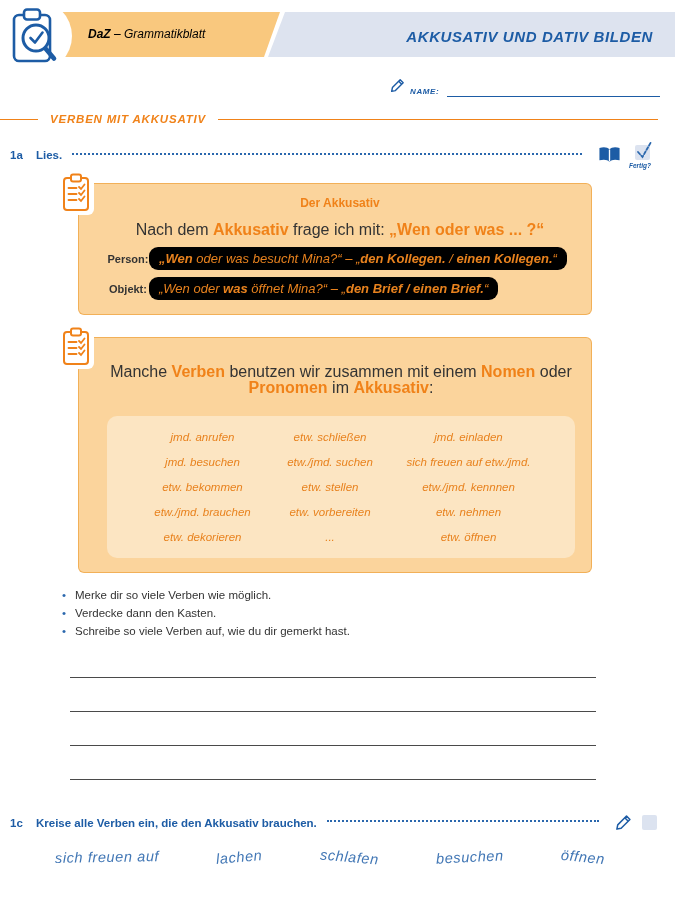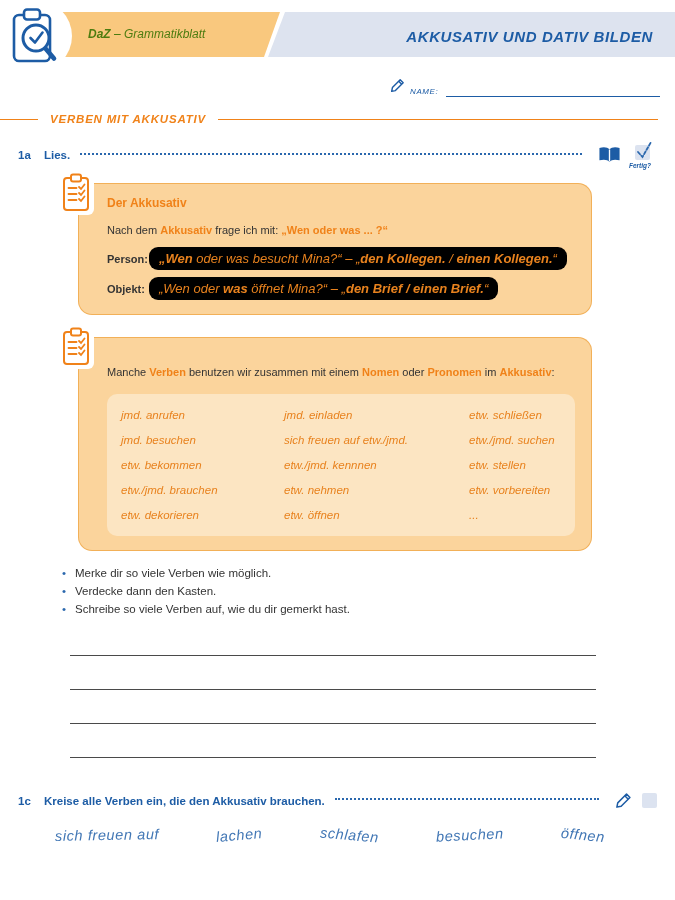--- a/index.html
+++ b/index.html
@@ -9,70 +9,70 @@
   .accent{color:#F08219;font-weight:600;}
   .accent-b{color:#F08219;font-weight:bold;}
   .dark{color:#333;}
 
   
   .hdr{position:relative;height:70px;}
   .band-orange{position:absolute;left:40px;top:12px;width:240px;height:45px;background:#F9C87E;
      border-radius:22px 0 0 22px;clip-path:polygon(0 0,100% 0,calc(100% - 16px) 100%,0 100%);}
   .band-gray{position:absolute;left:268px;right:0;top:12px;height:45px;background:#DDE3EF;
      clip-path:polygon(17px 0,100% 0,100% 100%,0 100%);}
-  .brand{position:absolute;left:88px;top:27px;font-size:12px;font-style:italic;color:#4d7c0f;}
+  .brand{position:absolute;left:88px;top:27px;font-size:12px;font-style:italic;color:#000000;}
   .brand .bold{font-weight:bold;}
   .hdr-title{position:absolute;right:22px;top:28px;font-size:15px;font-weight:bold;
      font-style:italic;color:#1D5CA5;letter-spacing:.6px;}
   .logo-circle{position:absolute;left:0;top:0;width:72px;height:72px;border-radius:50%;background:#fff;}
   .logo{position:absolute;left:8px;top:6px;}
 
   
   .name-row{display:flex;align-items:flex-end;margin:8px 15px 0 390px;}
-  .name-label{font-size:8px;font-weight:normal;font-style:italic;color:#1D5CA5;
+  .name-label{font-size:8px;font-weight:bold;font-style:italic;color:#1D5CA5;
      letter-spacing:.6px;margin:0 8px 1px 5px;}
   .name-line{flex:1;border-bottom:1.5px solid #1D5CA5;height:14px;}
 
   
   .sec{display:flex;align-items:center;margin-top:16px;}
   .sec-line-l{width:38px;border-top:1.6px solid #F08219;margin-right:12px;}
   .sec-title{font-size:11.5px;font-weight:bold;font-style:italic;color:#F08219;letter-spacing:.8px;}
   .sec-line-r{flex:1;border-top:1.6px solid #F08219;margin-left:12px;margin-right:17px;}
 
   
-  .task{display:flex;align-items:center;margin-right:18px;margin-left:18px;}
+  .task{display:flex;align-items:center;margin-right:18px;margin-left:10px;}
   .t1a{margin-top:20px;}
   .t1b{margin-top:36px;}
   .t1c{margin-top:34px;}
   .task-num{font-size:11.5px;font-weight:bold;color:#1D5CA5;width:26px;flex:0 0 auto;}
   .task-label{font-size:11.5px;font-weight:bold;color:#1D5CA5;flex:0 0 auto;}
   .dots{flex:1;border-bottom:2px dotted #2a67ad;margin:0 10px 4px 10px;height:1px;}
   .ticon{flex:0 0 auto;margin-left:6px;display:flex;align-items:center;}
   .chk{width:15px;height:15px;background:#DCE3F0;border-radius:2px;flex:0 0 auto;margin-left:10px;}
   .fertig-wrap{position:relative;width:26px;height:20px;margin-left:10px;flex:0 0 auto;}
   .fertig-wrap .chk{position:absolute;left:4px;top:0;margin:0;}
   .fertig-check{position:absolute;left:2px;top:-6px;}
   .fertig-label{position:absolute;left:-2px;top:17px;font-size:6.5px;font-style:italic;
      font-weight:bold;color:#1D5CA5;white-space:nowrap;}
 
   
   .obox{position:relative;margin:18px 83px 0 78px;background:#FBD49C;
-     border:1px solid rgba(236,152,44,.6);border-radius:14px;padding:12px 18px 14px 28px;}
+     border:1px solid rgba(236,152,44,.6);border-radius:6px;padding:12px 18px 14px 28px;text-align:center;}
   .obox2{margin-top:22px;padding:14px 16px 14px 28px;}
   .box-icon{position:absolute;left:-21px;top:-13px;background:#fff;border-radius:6px;
      padding:2px 3px;line-height:0;}
   .box-title{font-size:12px;font-weight:bold;color:#F08219;margin-bottom:9px;}
-  .box-line{font-size:11px;line-height:16px;margin-bottom:9px;margin-top:12px;}
+  .box-line{font-size:16px;line-height:16px;margin-bottom:9px;margin-top:12px;}
   .ex-row{display:flex;align-items:center;margin-top:7px;}
   .ex-label{font-size:11px;font-weight:bold;color:#333;width:42px;flex:0 0 auto;}
   .pill{background:#000000;border-radius:9px;padding:4px 10px;font-size:13px;
      font-style:italic;color:#E8821E;}
   .pill .b{font-weight:bold;}
 
-  .verb-grid{background:#FCE5C2;border-radius:10px;margin-top:14px;padding:8px 14px 9px 14px;
+  .verb-grid{background:#FCE5C2;border-radius:10px;margin-top:20px;padding:8px 14px 9px 14px;
      display:flex;}
   .vcol{display:flex;flex-direction:column;}
   .vcol1{flex:0 0 163px;}
   .vcol2{flex:0 0 185px;}
   .vcol3{flex:1;}
   .verb{font-size:11.5px;font-style:italic;color:#E8821E;margin:6.5px 0;}
 
   
   .bullets{margin:13px 0 0 62px;}
   .bl{font-size:11.5px;line-height:18px;color:#333;padding-left:13px;position:relative;}
@@ -203,33 +203,33 @@
     </span>
     <div class="box-line" style="margin-bottom:0;"><span class="dark">Manche </span><span class="accent">Verben</span><span class="dark"> benutzen wir zusammen mit einem </span><span class="accent">Nomen</span><span class="dark"> oder </span><span class="accent">Pronomen</span><span class="dark"> im </span><span class="accent">Akkusativ</span><span class="dark">:</span></div>
     <div class="verb-grid">
       <div class="vcol vcol1">
           <div class="verb">jmd. anrufen</div>
           <div class="verb">jmd. besuchen</div>
           <div class="verb">etw. bekommen</div>
           <div class="verb">etw./jmd. brauchen</div>
           <div class="verb">etw. dekorieren</div>
         </div>
+      <div class="vcol vcol3">
+          <div class="verb">etw. schließen</div>
+          <div class="verb">etw./jmd. suchen</div>
+          <div class="verb">etw. stellen</div>
+          <div class="verb">etw. vorbereiten</div>
+          <div class="verb">...</div>
+        </div>
       <div class="vcol vcol2">
           <div class="verb">jmd. einladen</div>
           <div class="verb">sich freuen auf etw./jmd.</div>
           <div class="verb">etw./jmd. kennnen</div>
           <div class="verb">etw. nehmen</div>
           <div class="verb">etw. öffnen</div>
-        </div>
-      <div class="vcol vcol3">
-          <div class="verb">etw. schließen</div>
-          <div class="verb">etw./jmd. suchen</div>
-          <div class="verb">etw. stellen</div>
-          <div class="verb">etw. vorbereiten</div>
-          <div class="verb">...</div>
         </div>
     </div>
   </div>
 
   <div class="bullets">
       <div class="bl">Merke dir so viele Verben wie möglich.</div>
       <div class="bl">Verdecke dann den Kasten.</div>
       <div class="bl">Schreibe so viele Verben auf, wie du dir gemerkt hast.</div>
     </div>
   <div class="wlines">

